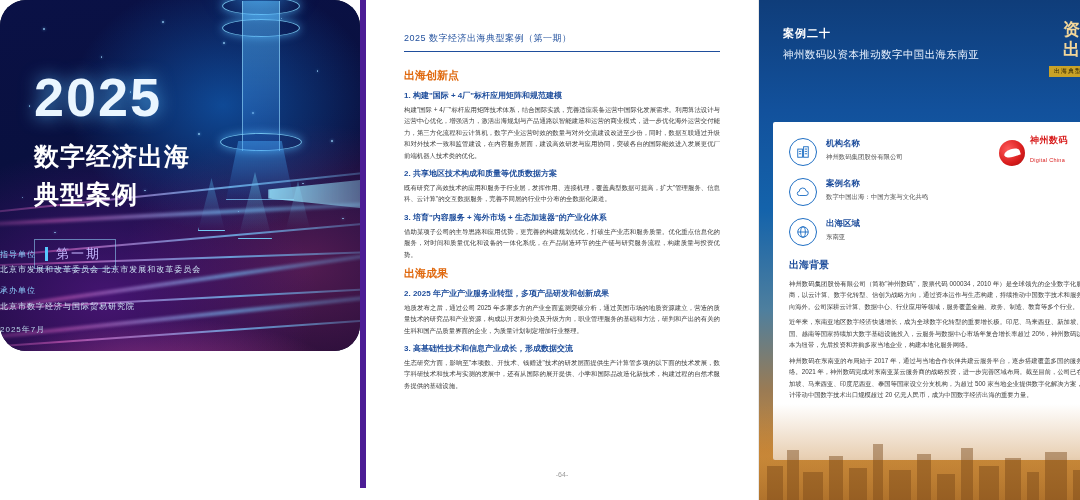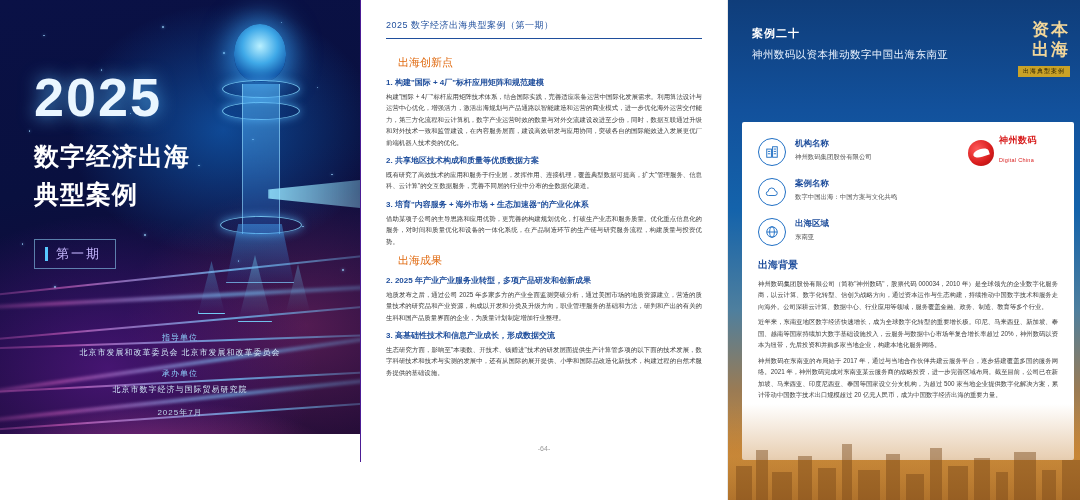--- a/index.html
+++ b/index.html
@@ -14,24 +14,25 @@
     height: 500px;
     overflow: hidden;
     background: #ffffff;
     display: flex;
   }
 
   
   .cover {
     position: relative;
     width: 360px;
-    height: 434px;
+    height: 351px;
     overflow: hidden;
     background: #060b2e;
     flex: 0 0 360px;
+    border-radius: 26px;
   }
   .cover-bg {
     position: absolute;
     inset: 0;
     background:
       radial-gradient(ellipse 220px 180px at 62% 30%, rgba(20,120,220,0.55), rgba(8,18,70,0) 70%),
       radial-gradient(ellipse 300px 220px at 30% 85%, rgba(110,30,160,0.55), rgba(8,18,70,0) 70%),
       radial-gradient(ellipse 260px 200px at 85% 75%, rgba(200,60,130,0.35), rgba(8,18,70,0) 70%),
       linear-gradient(170deg, #0a1146 0%, #09103f 40%, #120a3a 70%, #1b0a33 100%);
   }
@@ -115,40 +116,40 @@
     letter-spacing:1px;
   }
   .cover-issue {
     margin-top:26px; display:inline-flex; align-items:center; gap:8px;
     padding:5px 14px 5px 10px;
     border:1px solid rgba(150,220,255,.55);
     color:#c4b5fd; font-size:13px; letter-spacing:2px;
   }
   .cover-issue .bar { width:3px; height:14px; background:#57c8ff; display:inline-block;}
   .cover-foot {
-    position:absolute; z-index:6; left:0; right:0; bottom:14px; text-align:center;
+    position:absolute; z-index:6; left:0; right:0; bottom:14px; text-align:left;
     color:#cfe4f5; font-size:8px; line-height:1.9; letter-spacing:1px;
   }
   .cover-foot .lbl { color:#8fd2ff; }
   .cover-foot .date { margin-top:8px; font-size:8px; color:#bcd6ea; }
 
   
   .textpage {
     position:relative; width:360px; height:456px; flex:0 0 360px;
-    background:#ffffff; padding:3px; overflow:hidden;
-    border-left:1px solid #4c1d95;
+    background:#ffffff; padding:16px; overflow:hidden;
+    border-left:6px solid #4c1d95;
   }
   .tp-head {
     margin:16px 22px 0 22px; padding-bottom:6px;
     border-bottom:1.5px solid #1f4e9c;
     color:#1f4e9c; font-size:9px; letter-spacing:.5px;
   }
   .tp-body { padding:10px 22px 0 22px; }
   .tp-h2 {
-    color:#e06a10; font-size:11px; font-weight:normal; margin:6px 0 6px 12px;
+    color:#e06a10; font-size:11px; font-weight:bold; margin:6px 0 6px 0;
   }
   .tp-h3 {
     color:#1f4e9c; font-size:8px; font-weight:bold; margin:7px 0 2px 0; line-height:1.5;
   }
   .tp-p {
     color:#3a3a3a; font-size:6.4px; line-height:1.78; text-align:justify; margin:0 0 4px 0;
   }
   .tp-foot {
     position:absolute; bottom:10px; left:0; right:0; text-align:center;
     font-size:7px; color:#999;

